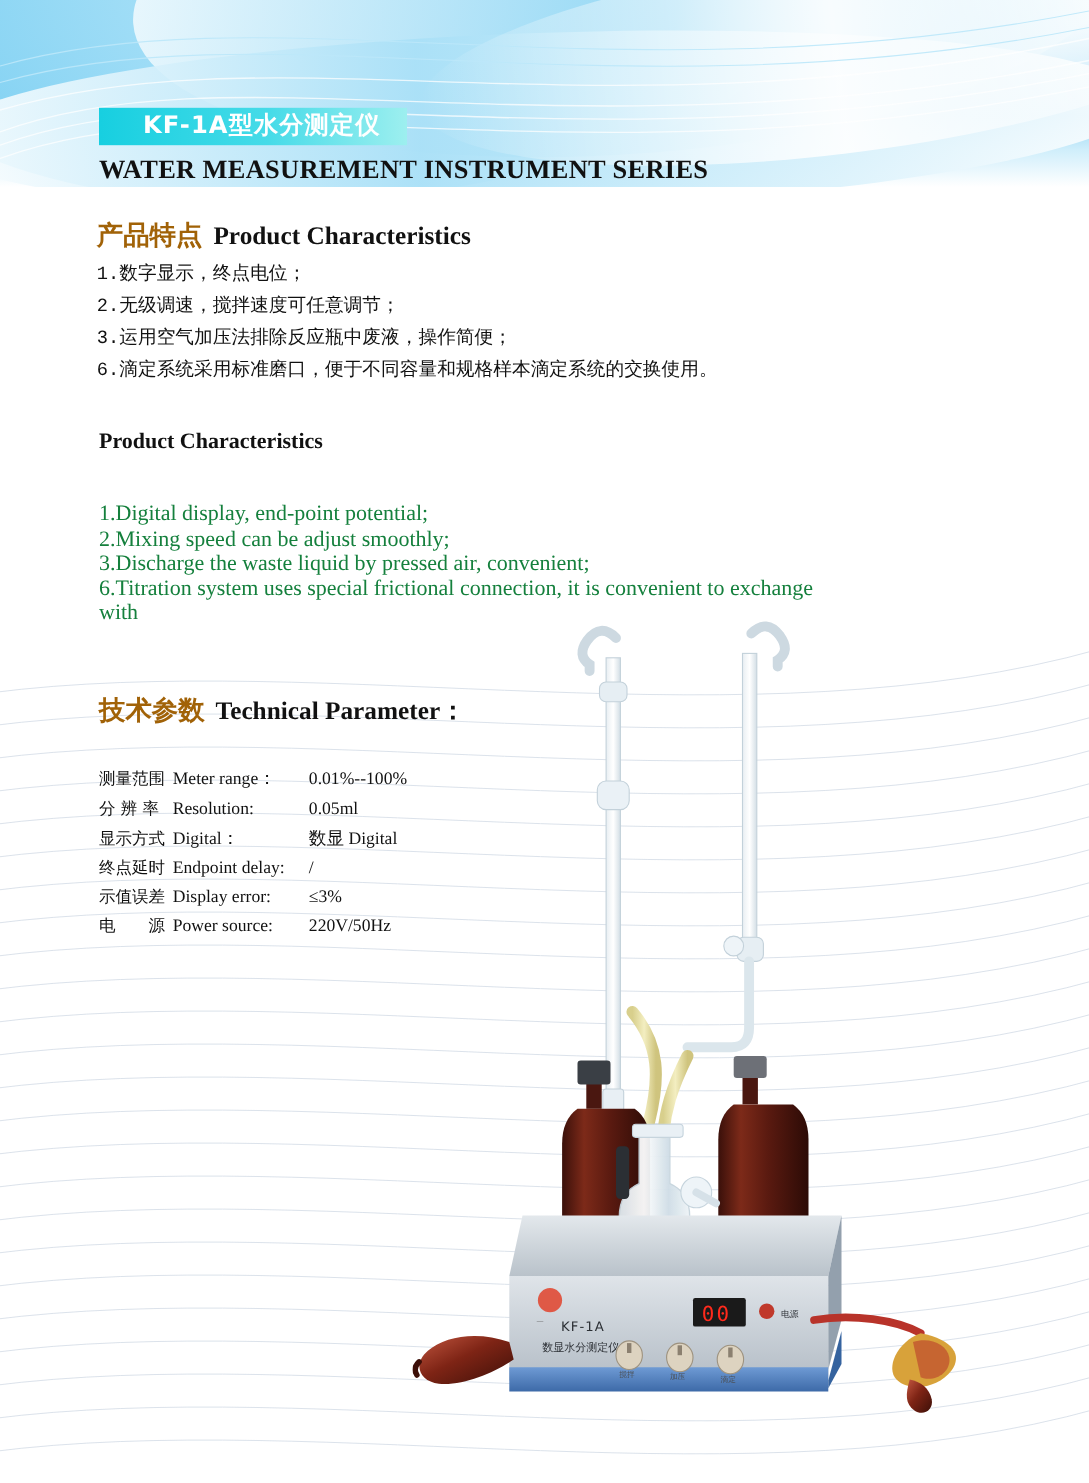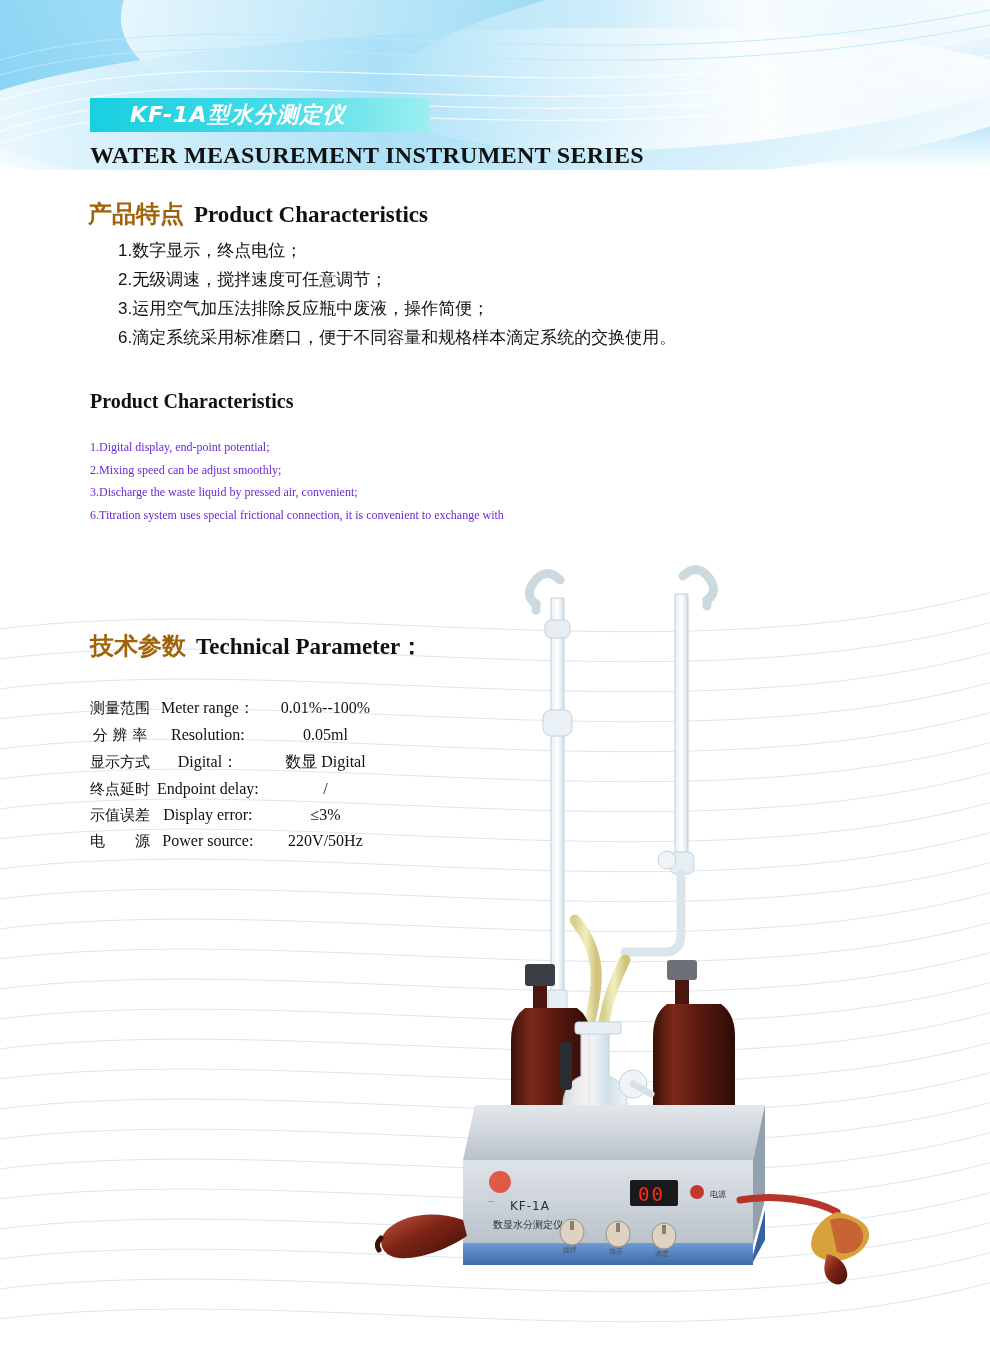--- a/index.html
+++ b/index.html
@@ -18,23 +18,22 @@
   }
   .banner .swoosh{position:absolute;border-radius:50%;}
   .b1{left:-120px;top:-200px;width:900px;height:380px;background:linear-gradient(120deg,#5cc4ee,#bfe9fb 60%,#ffffff);transform:rotate(-6deg);opacity:.85;}
   .b2{left:120px;top:-160px;width:900px;height:300px;background:linear-gradient(100deg,#ffffff,#7fd0f2 55%,#ffffff);transform:rotate(-4deg);opacity:.8;}
   .b3{left:-60px;top:30px;width:1100px;height:160px;background:linear-gradient(90deg,#ffffff,#a9e0f7 40%,#ffffff);transform:rotate(-2deg);opacity:.9;}
   .b4{left:380px;top:-40px;width:760px;height:180px;background:linear-gradient(90deg,rgba(255,255,255,0),#ffffff 50%,rgba(255,255,255,0));transform:rotate(-7deg);opacity:.9;}
   
   .wavewrap{position:absolute;left:0;top:560px;width:990px;height:788px;overflow:hidden;pointer-events:none;}
   
   .titlebar{
-    position:absolute;left:90px;top:98px;width:340px;height:34px;
+    position:absolute;left:90px;top:98px;width:280px;height:34px;
     background:linear-gradient(90deg,#17cfe0 0%,#46dbe8 55%,#9defef 100%);
-    font-style:italic;
   }
   .titlebar span{
     display:block;color:#ffffff;font-size:22px;font-weight:bold;
     line-height:34px;padding-left:40px;letter-spacing:1px;
     font-family:"DejaVu Sans", sans-serif;
   }
   .subtitle{
     position:absolute;left:90px;top:142px;
     font-size:24px;font-weight:bold;color:#111;letter-spacing:.3px;
   }
@@ -45,39 +44,39 @@
     font-family:"DejaVu Sans", sans-serif;
   }
   .sec-head .en{
     color:#111;font-size:23px;font-weight:bold;margin-left:10px;
     font-family:"Liberation Serif", serif;
   }
   #charHead{left:88px;top:198px;}
   #paramHead{left:90px;top:630px;}
   .cn-list{
     position:absolute;left:88px;top:236px;width:820px;
-    font-family:Liberation Sans, sans-serif;
-    font-size:17px;color:#111;line-height:29px;margin-left:30px;
+    font-family:Liberation Mono, monospace;
+    font-size:17px;color:#111;line-height:29px;
   }
   .en-head2{
     position:absolute;left:90px;top:390px;
     font-size:20px;font-weight:bold;color:#111;
   }
   .en-list{
-    position:absolute;left:90px;top:436px;width:680px;
-    font-size:12px;color:#6d28d9;line-height:22.5px;
+    position:absolute;left:90px;top:456px;width:680px;
+    font-size:20px;color:#15803d;line-height:22.5px;
   }
   .en-list div{margin-bottom:0px;}
   
   .param{
     position:absolute;left:90px;top:698px;
     font-size:16px;color:#111;
     border-collapse:collapse;
   }
-  .param td{padding:0 0 7px 0;vertical-align:baseline;white-space:nowrap;text-align:center;}
+  .param td{padding:0 0 7px 0;vertical-align:baseline;white-space:nowrap;}
   .param td.cn{font-family:"DejaVu Sans", sans-serif;font-size:15px;padding-right:7px;}
   .param td.en{padding-right:22px;}
   .param td.val{}
   
   .photo{position:absolute;left:375px;top:560px;width:530px;height:730px;}
   svg{display:block;}
 </style>
 </head>
 <body>
 

